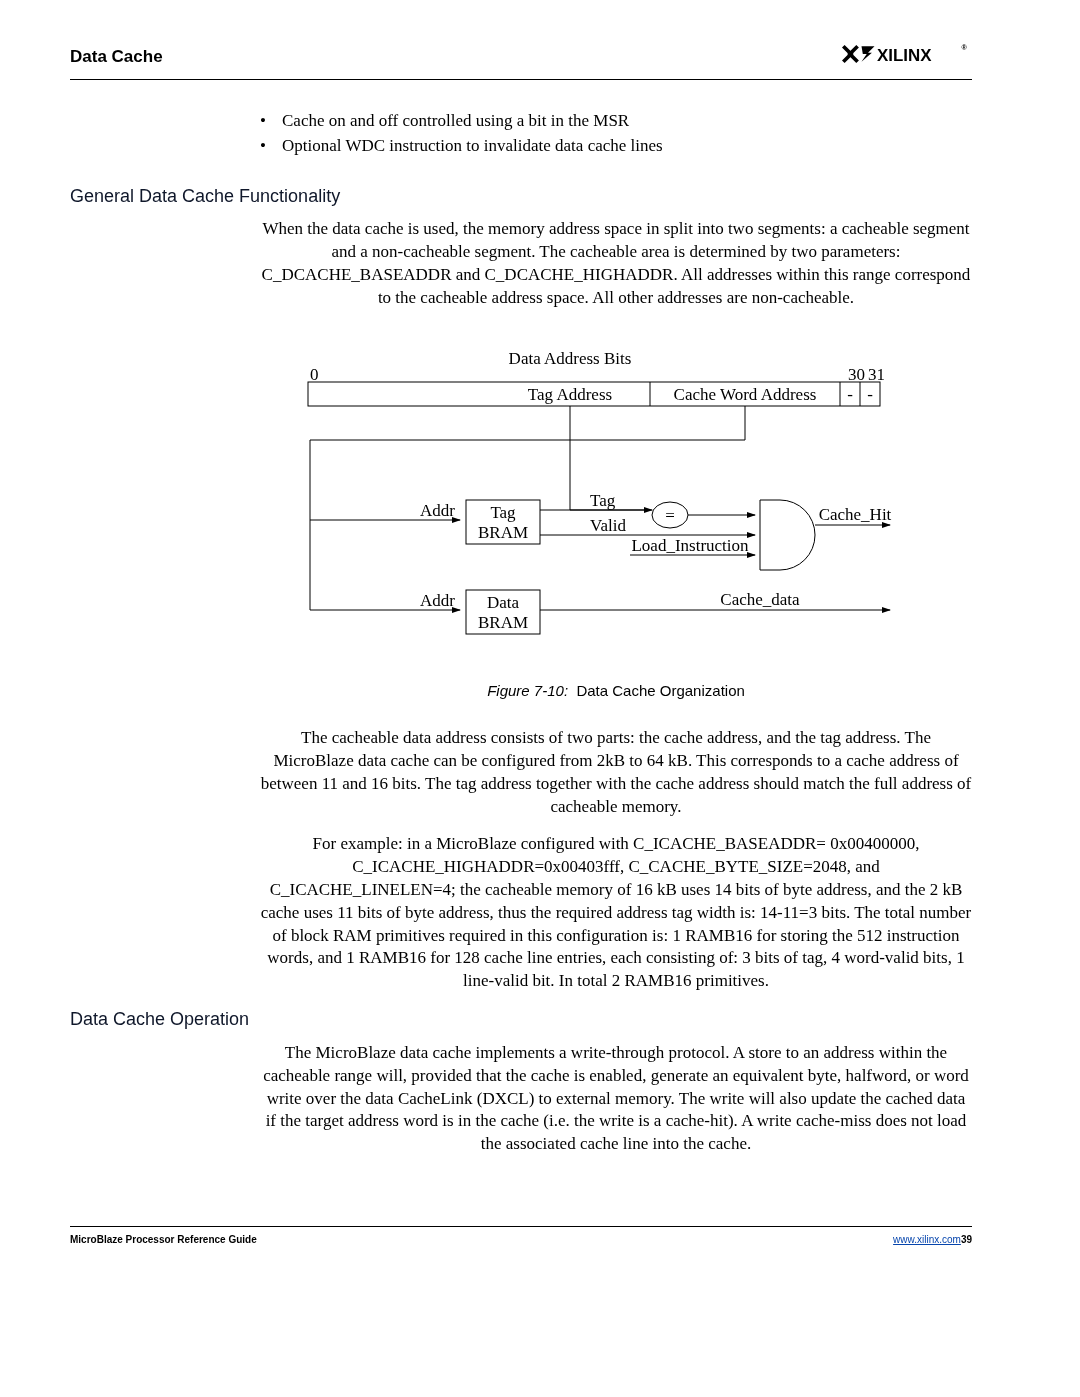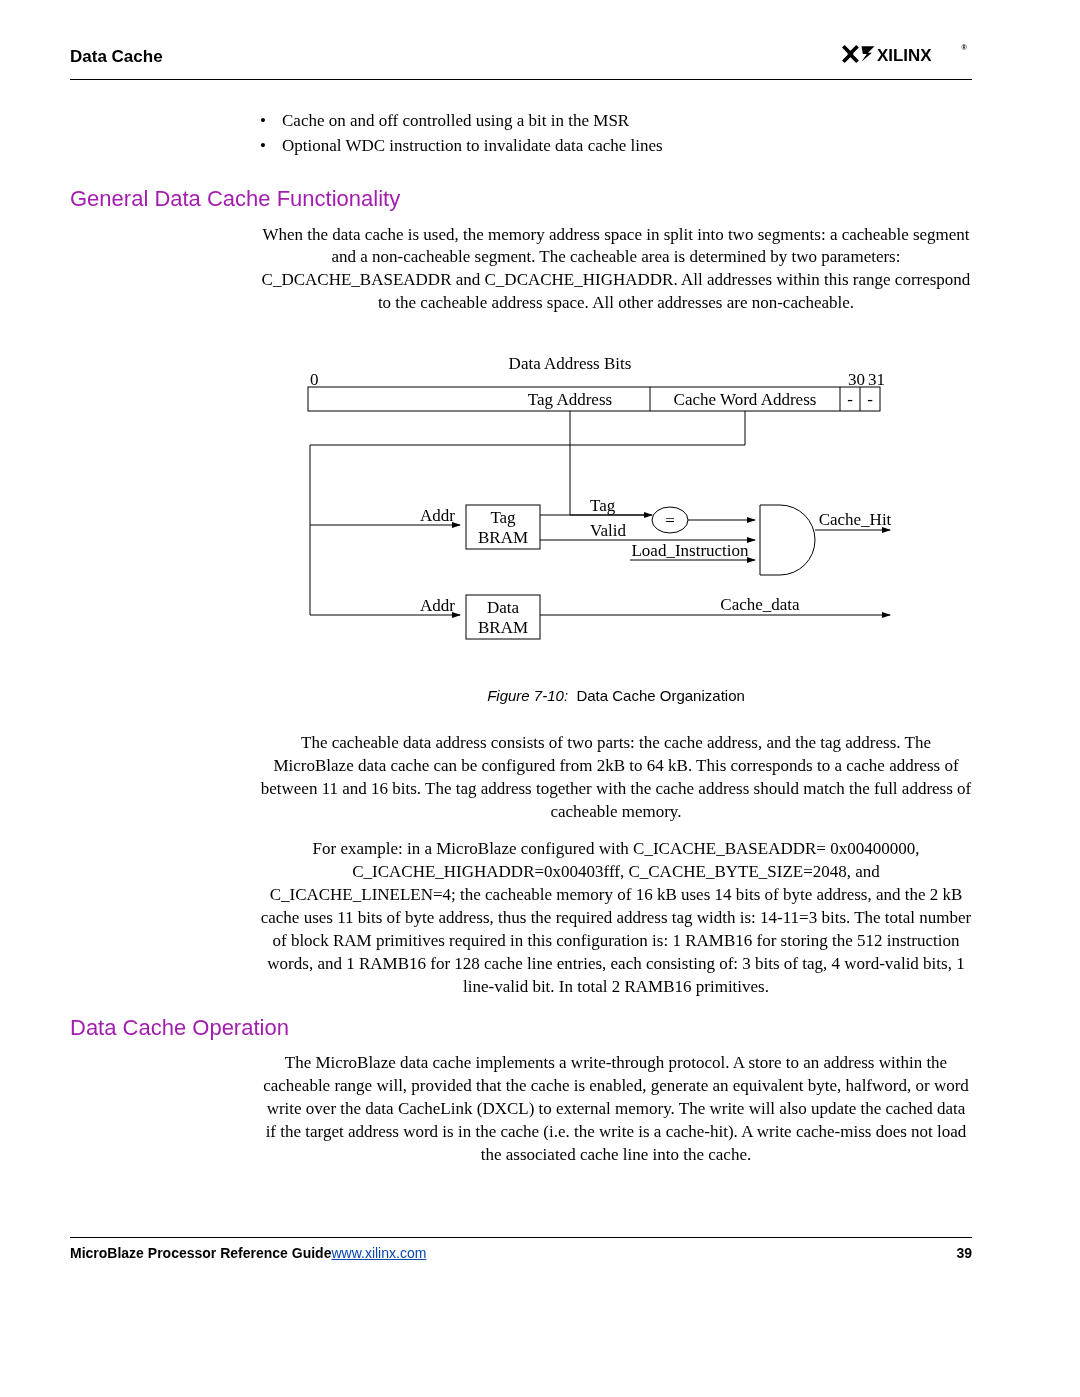--- a/index.html
+++ b/index.html
@@ -4,30 +4,30 @@
 <style>
   html,body{margin:0;padding:0;background:#fff;color:#000;font-family:"Palatino Linotype","Book Antiqua",Palatino,Georgia,serif;font-size:17px;line-height:1.35}
   .page{width:1080px;margin:0 auto;padding:40px 108px 0 70px;box-sizing:border-box;position:relative}
   .header{display:flex;justify-content:space-between;align-items:center;font-family:Arial,Helvetica,sans-serif;font-weight:bold;font-size:17px;margin-bottom:4px}
   .header svg{height:28px}
   .hr{border:none;border-top:1.5px solid #000;margin:2px 0 30px 0}
   .body{padding-left:190px}
   ul.bul{list-style:none;padding-left:0;margin:0 0 26px 0}
   ul.bul li{position:relative;padding-left:22px;margin:2px 0}
   ul.bul li:before{content:"•";position:absolute;left:0;top:0}
-  h2.sec{font-family:Arial,Helvetica,sans-serif;font-weight:normal;color:#a21caf;font-size:22px;margin:6px 0 10px -190px}
+  h2.sec{font-family:Arial,Helvetica,sans-serif;font-weight:normal;color:#0f172a;font-size:18px;margin:6px 0 10px -190px}
   p{margin:0 0 14px 0;text-align:center}
   .fig{margin:40px 0 26px 0}
   .figcap{text-align:center;font-family:Arial,Helvetica,sans-serif;font-size:15px;margin-top:14px}
   .figcap .fi{font-style:italic}
   .figcap .ft{font-weight:normal}
   .footer{margin-top:70px}
   .fhr{border:none;border-top:1.5px solid #000;margin:0 0 6px 0}
-  .frow{display:flex;justify-content:space-between;font-family:Arial,Helvetica,sans-serif;font-size:14px}
-  .frow .c{flex:1;text-align:left}
+  .frow{display:flex;justify-content:space-between;font-family:Arial,Helvetica,sans-serif;font-size:10px}
+  .frow .c{flex:1;text-align:right}
   .frow a{color:#0645ad;text-decoration:underline}
   svg.diagram text{font-family:"Palatino Linotype",Palatino,Georgia,serif;font-size:17px}
 </style>
 </head>
 <body>
 
 <div class="page">
   <div class="header">
     <span>Data Cache</span>
     <span>

